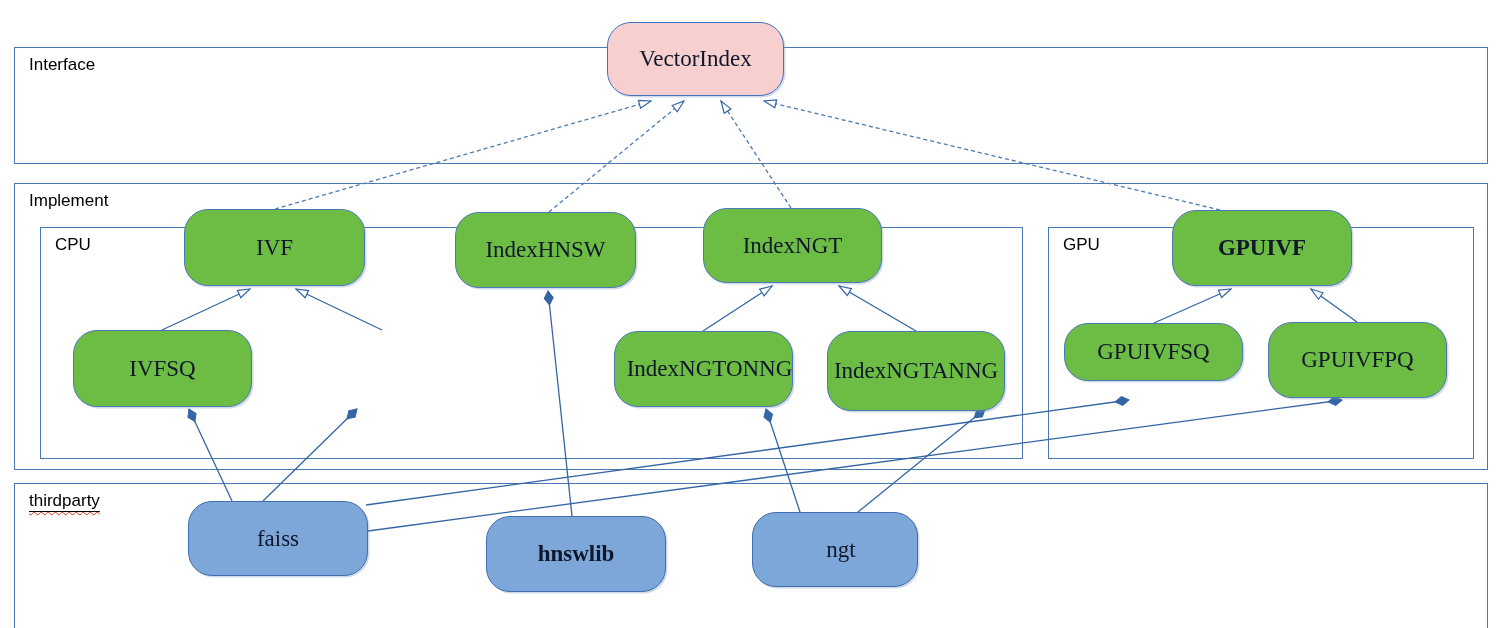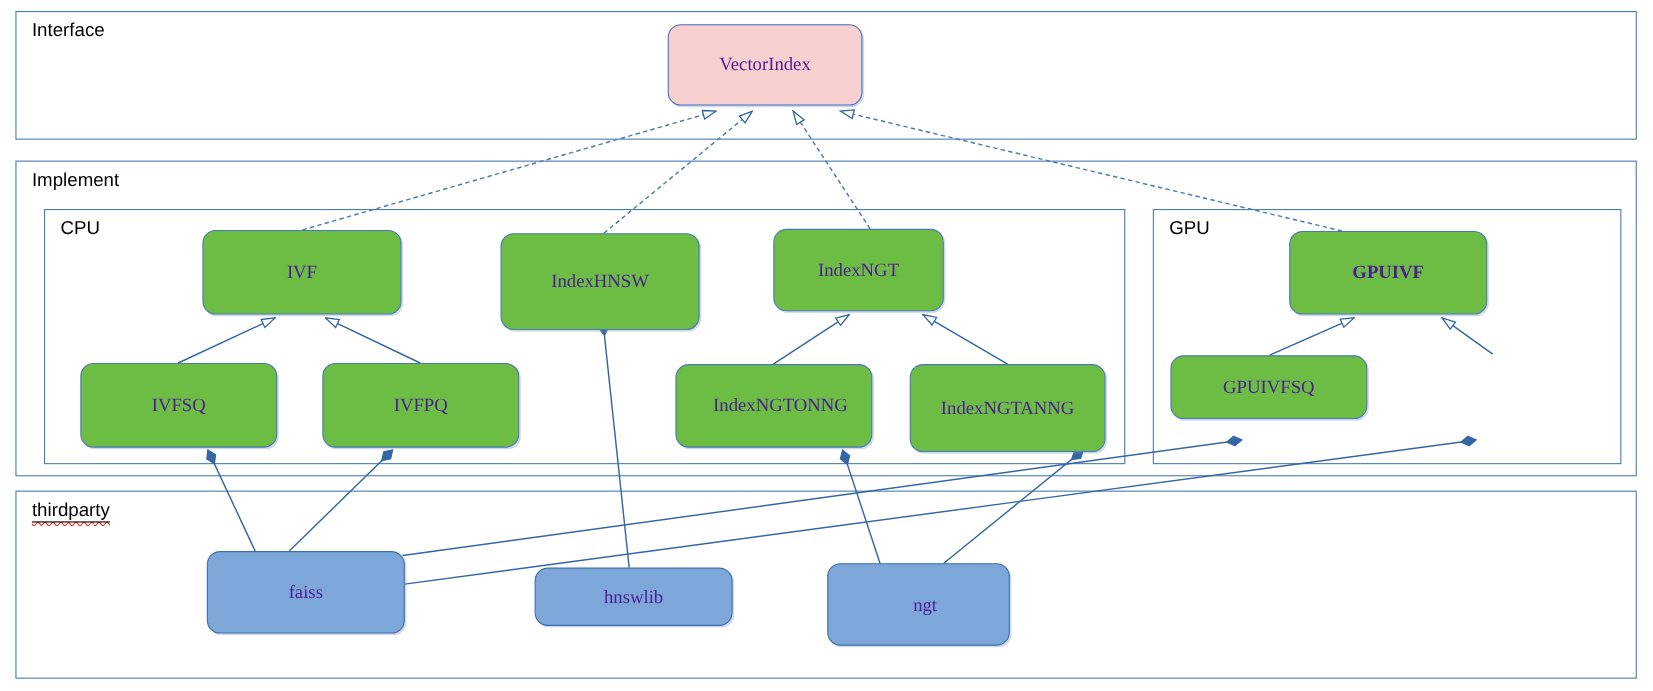--- a/index.html
+++ b/index.html
@@ -9,20 +9,21 @@
     height: 628px;
     background: #ffffff;
     overflow: hidden;
     font-family: "Liberation Sans", sans-serif;
   }
   .container {
     position: absolute;
     border: 1.6px solid #4a7ab5;
     background: transparent;
     box-sizing: border-box;
+    margin-top: 37px;
   }
   .container-label {
     position: absolute;
     top: 7px;
     left: 14px;
     font-size: 17px;
     color: #000000;
     font-family: "Liberation Sans", sans-serif;
     white-space: nowrap;
   }
@@ -31,27 +32,27 @@
     text-decoration-style: wavy;
     text-decoration-color: #e03020;
     text-decoration-thickness: 1px;
     text-underline-offset: 5px;
   }
   .spell-wavy .solid-underline { text-decoration: underline solid #000000; }
   .node {
     position: absolute;
     box-sizing: border-box;
     border: 1.6px solid #4a7ab5;
-    border-radius: 12px;
+    border-radius: 24px;
     display: flex;
     align-items: center;
     justify-content: center;
     font-family: "Liberation Serif", serif;
-    font-size: 17px;
-    color: #4c1d95;
+    font-size: 23px;
+    color: #0f172a;
     box-shadow: 1.5px 1.5px 0 rgba(120, 150, 190, 0.35);
     z-index: 3;
   }
   .interface-node { background: #f8cfcf; border-color: #4472c4; }
   .class-node     { background: #6dbd45; }
   .lib-node       { background: #7da7d8; border-color: #3d6fae; }
   .node-label { pointer-events: none; }
   svg.connector-layer {
     position: absolute;
     left: 0; top: 0;
@@ -121,58 +122,58 @@
   </svg>
 
   <div class="node interface-node" style="left:607px; top:22px; width:177px; height:74px;">
     <span class="node-label">VectorIndex</span>
   </div>
 
   <div class="node class-node" style="left:184px; top:209px; width:181px; height:77px;">
     <span class="node-label">IVF</span>
   </div>
 
-  <div class="node class-node" style="left:455px; top:212px; width:181px; height:88px;">
+  <div class="node class-node" style="left:455px; top:212px; width:181px; height:76px;">
     <span class="node-label">IndexHNSW</span>
   </div>
 
-  <div class="node class-node" style="left:703px; top:208px; width:155px; height:75px;">
+  <div class="node class-node" style="left:703px; top:208px; width:179px; height:75px;">
     <span class="node-label">IndexNGT</span>
   </div>
 
   <div class="node class-node" style="left:1172px; top:210px; width:180px; height:76px;font-weight:bold;">
     <span class="node-label">GPUIVF</span>
   </div>
 
   <div class="node class-node" style="left:73px; top:330px; width:179px; height:77px;">
     <span class="node-label">IVFSQ</span>
   </div>
 
-  <div class="node class-node" style="left:293px; top:330px; width:179px; height:77px;">
-    <span class="node-label">IVFPQ</span>
-  </div>
 
   <div class="node class-node" style="left:614px; top:331px; width:179px; height:76px;padding-left:12px;">
     <span class="node-label">IndexNGTONNG</span>
   </div>
 
   <div class="node class-node" style="left:827px; top:331px; width:178px; height:80px;">
     <span class="node-label">IndexNGTANNG</span>
   </div>
 
   <div class="node class-node" style="left:1064px; top:323px; width:179px; height:58px;">
     <span class="node-label">GPUIVFSQ</span>
   </div>
 
+  <div class="node class-node" style="left:1268px; top:322px; width:179px; height:76px;">
+    <span class="node-label">GPUIVFPQ</span>
+  </div>
 
   <div class="node lib-node" style="left:188px; top:501px; width:180px; height:75px;">
     <span class="node-label">faiss</span>
   </div>
 
-  <div class="node lib-node" style="left:486px; top:516px; width:180px; height:53px;">
+  <div class="node lib-node" style="left:486px; top:516px; width:180px; height:76px;font-weight:bold;">
     <span class="node-label">hnswlib</span>
   </div>
 
   <div class="node lib-node" style="left:752px; top:512px; width:166px; height:75px;padding-left:12px;">
     <span class="node-label">ngt</span>
   </div>
 
 </div>
 
 </body></html>

